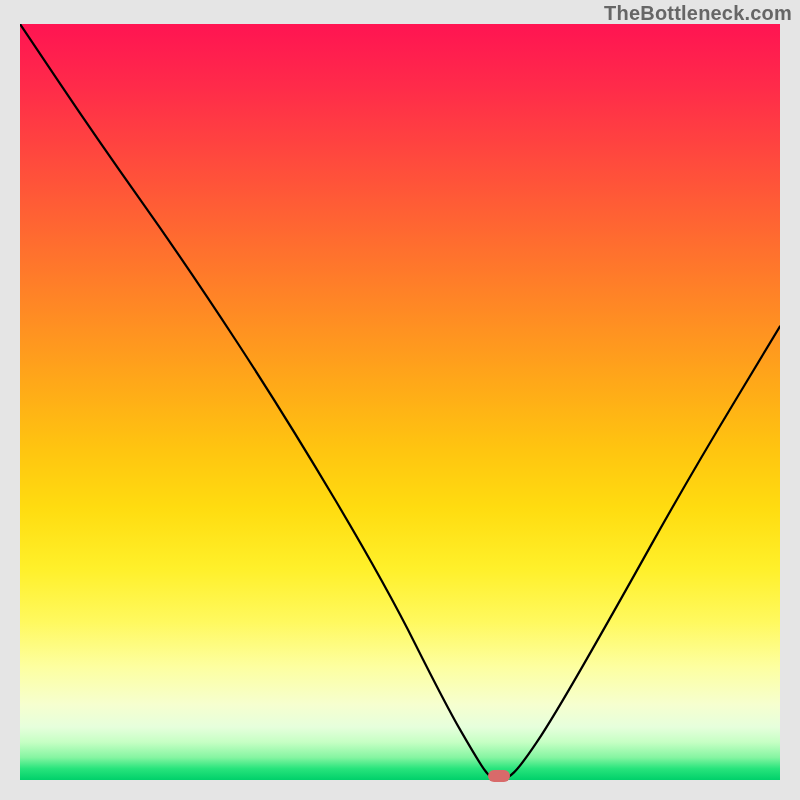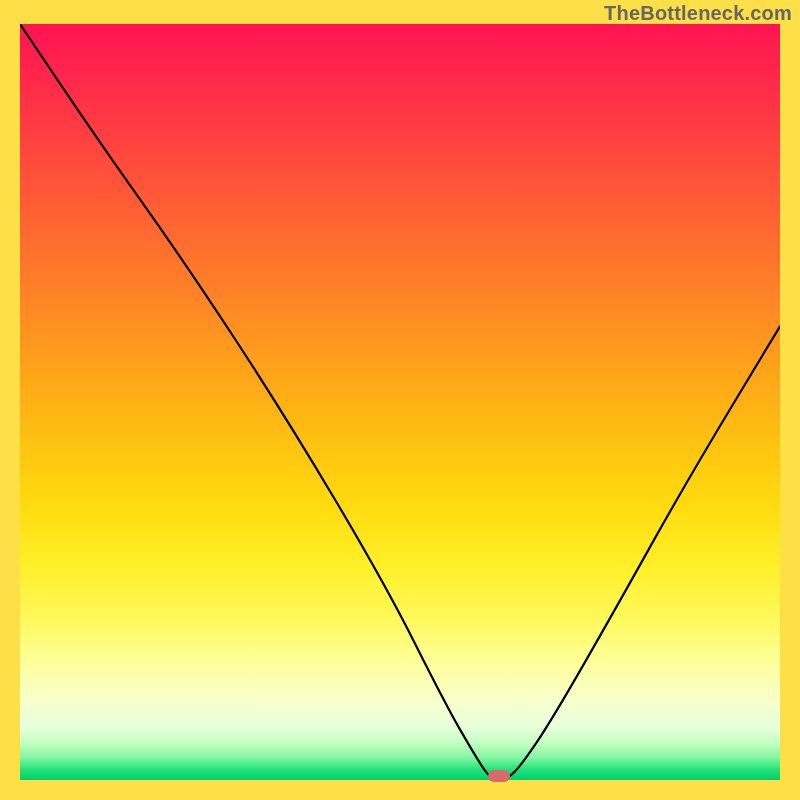--- a/index.html
+++ b/index.html
@@ -8,21 +8,21 @@
     width: 800px;
     height: 800px;
     background: #000;
     overflow: hidden;
     font-family: Arial, Helvetica, sans-serif;
   }
   .frame {
     position: relative;
     width: 800px;
     height: 800px;
-    background: #fde047;
+    background: #e5e5e5;
   }
   .watermark {
     position: absolute;
     top: 2px;
     right: 8px;
     color: #666;
     font-size: 20px;
     font-weight: 600;
     letter-spacing: 0.2px;
     z-index: 10;

